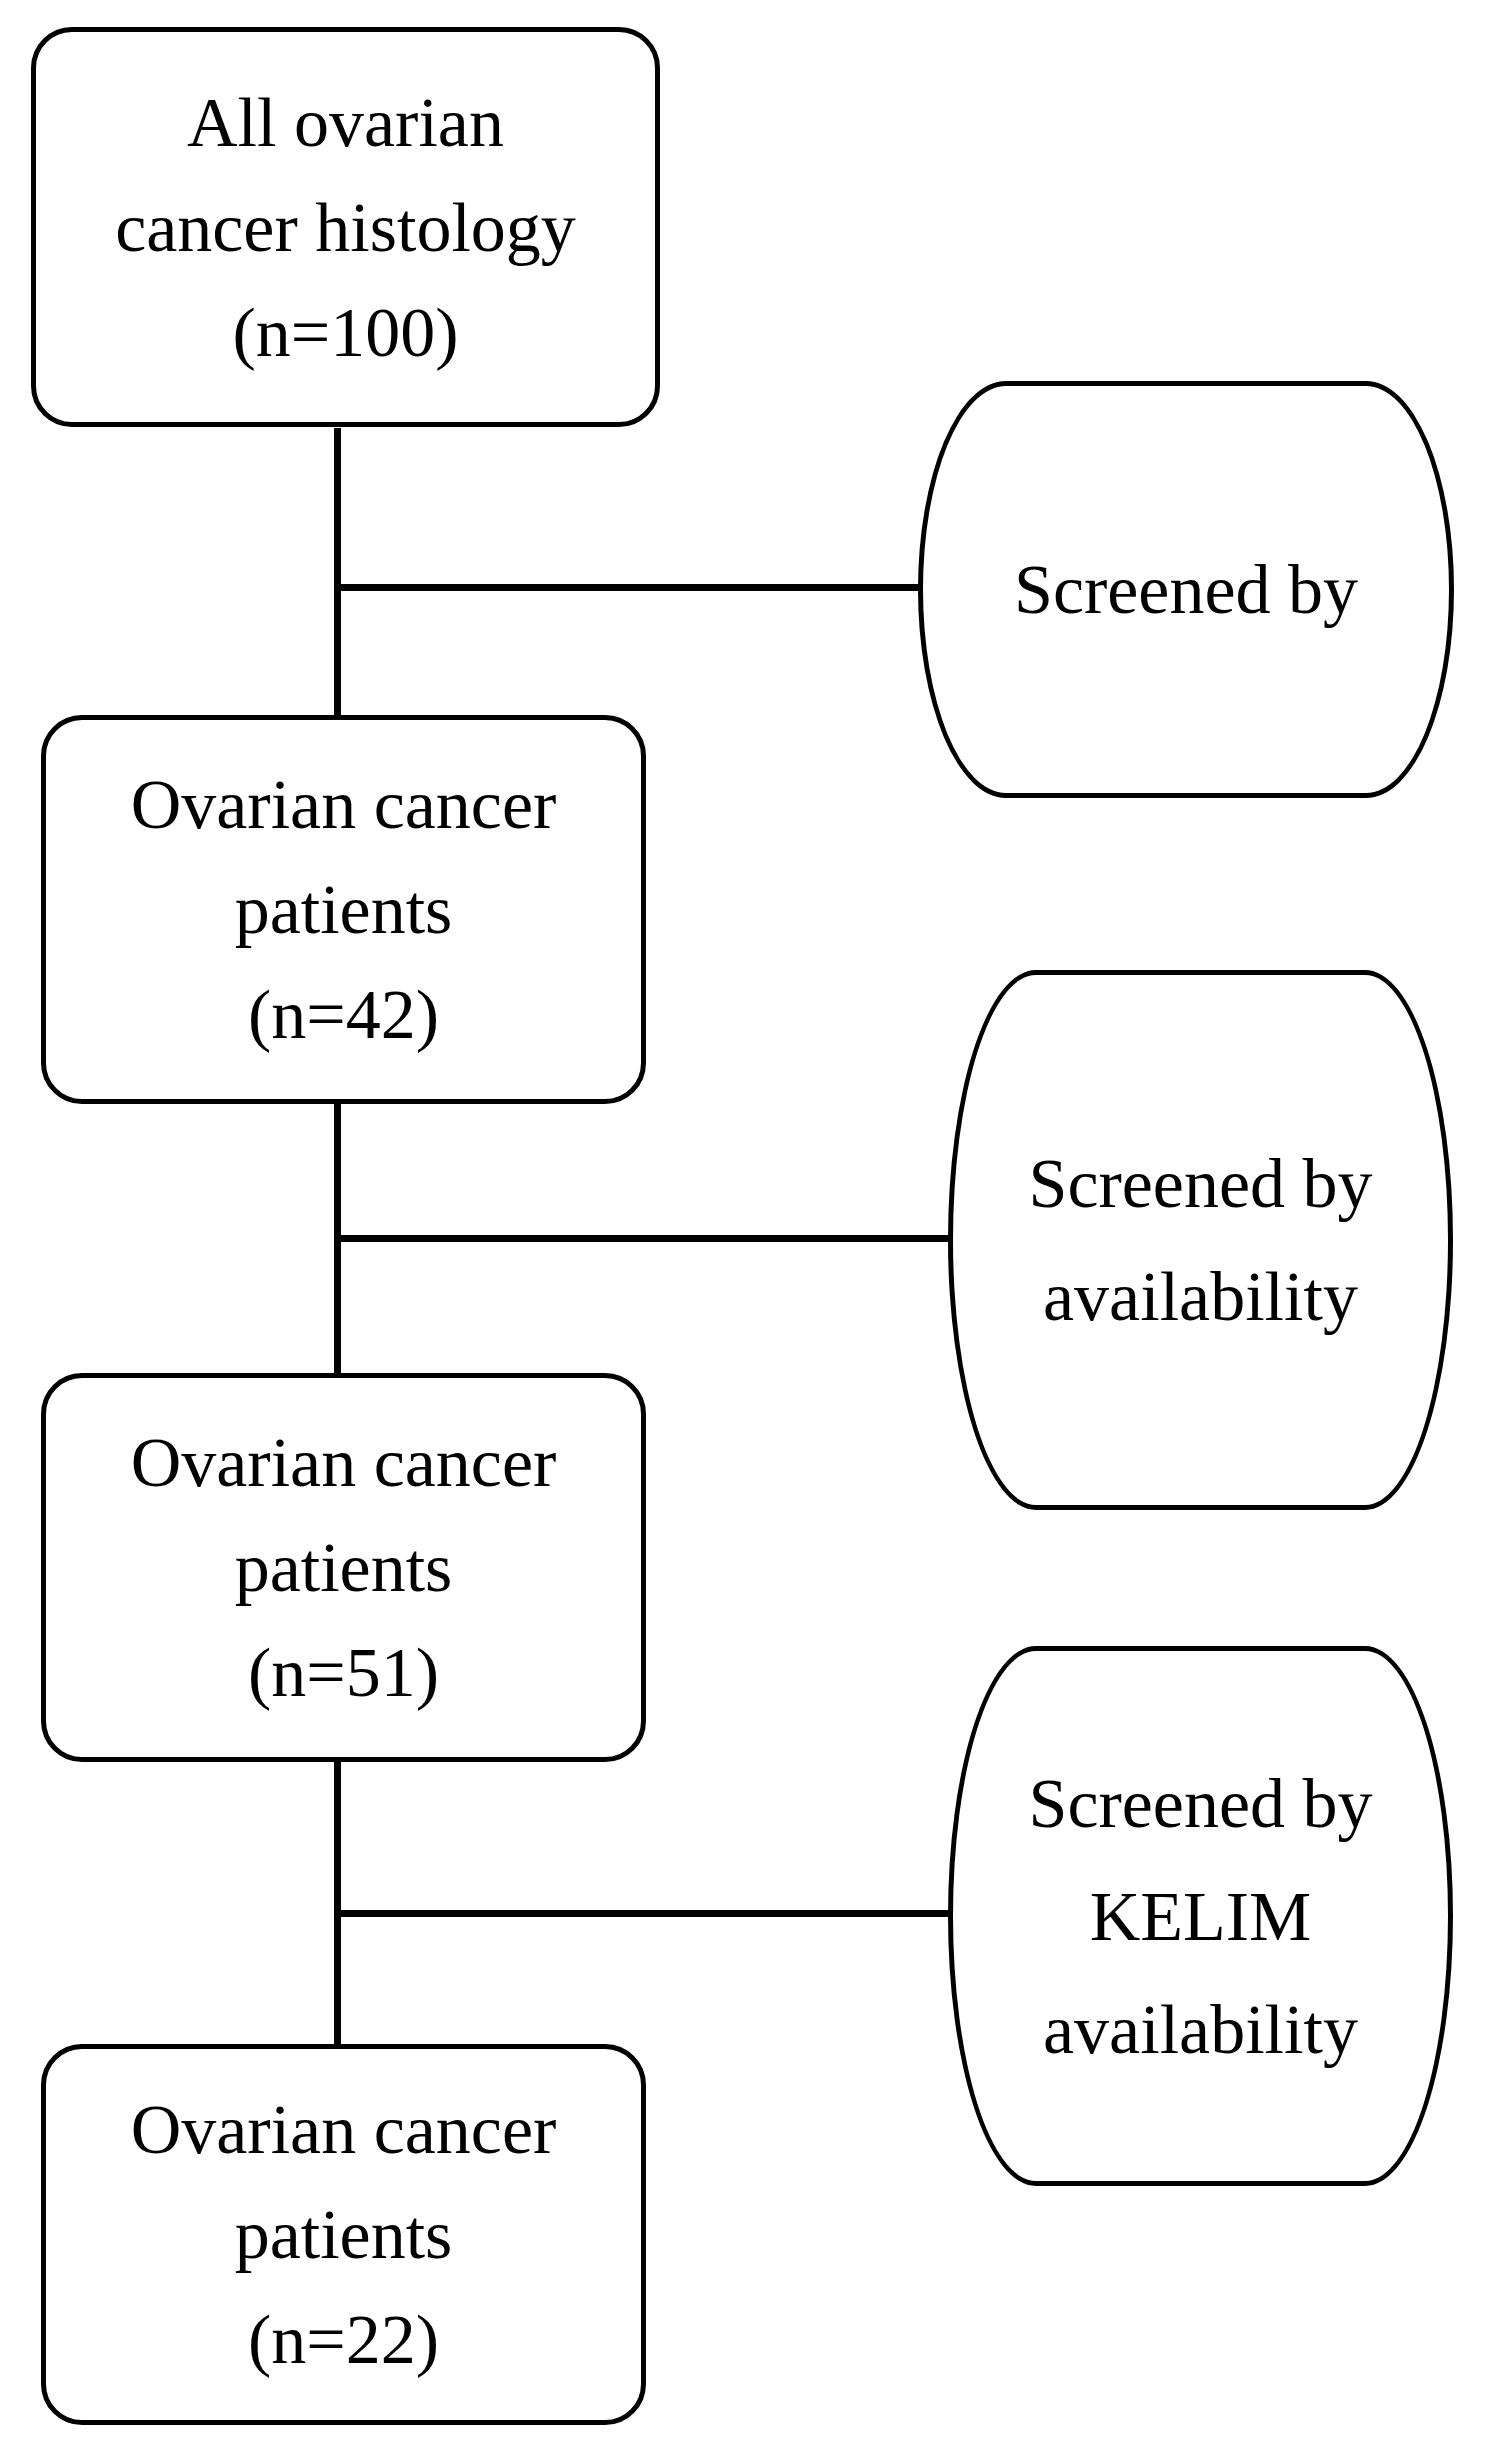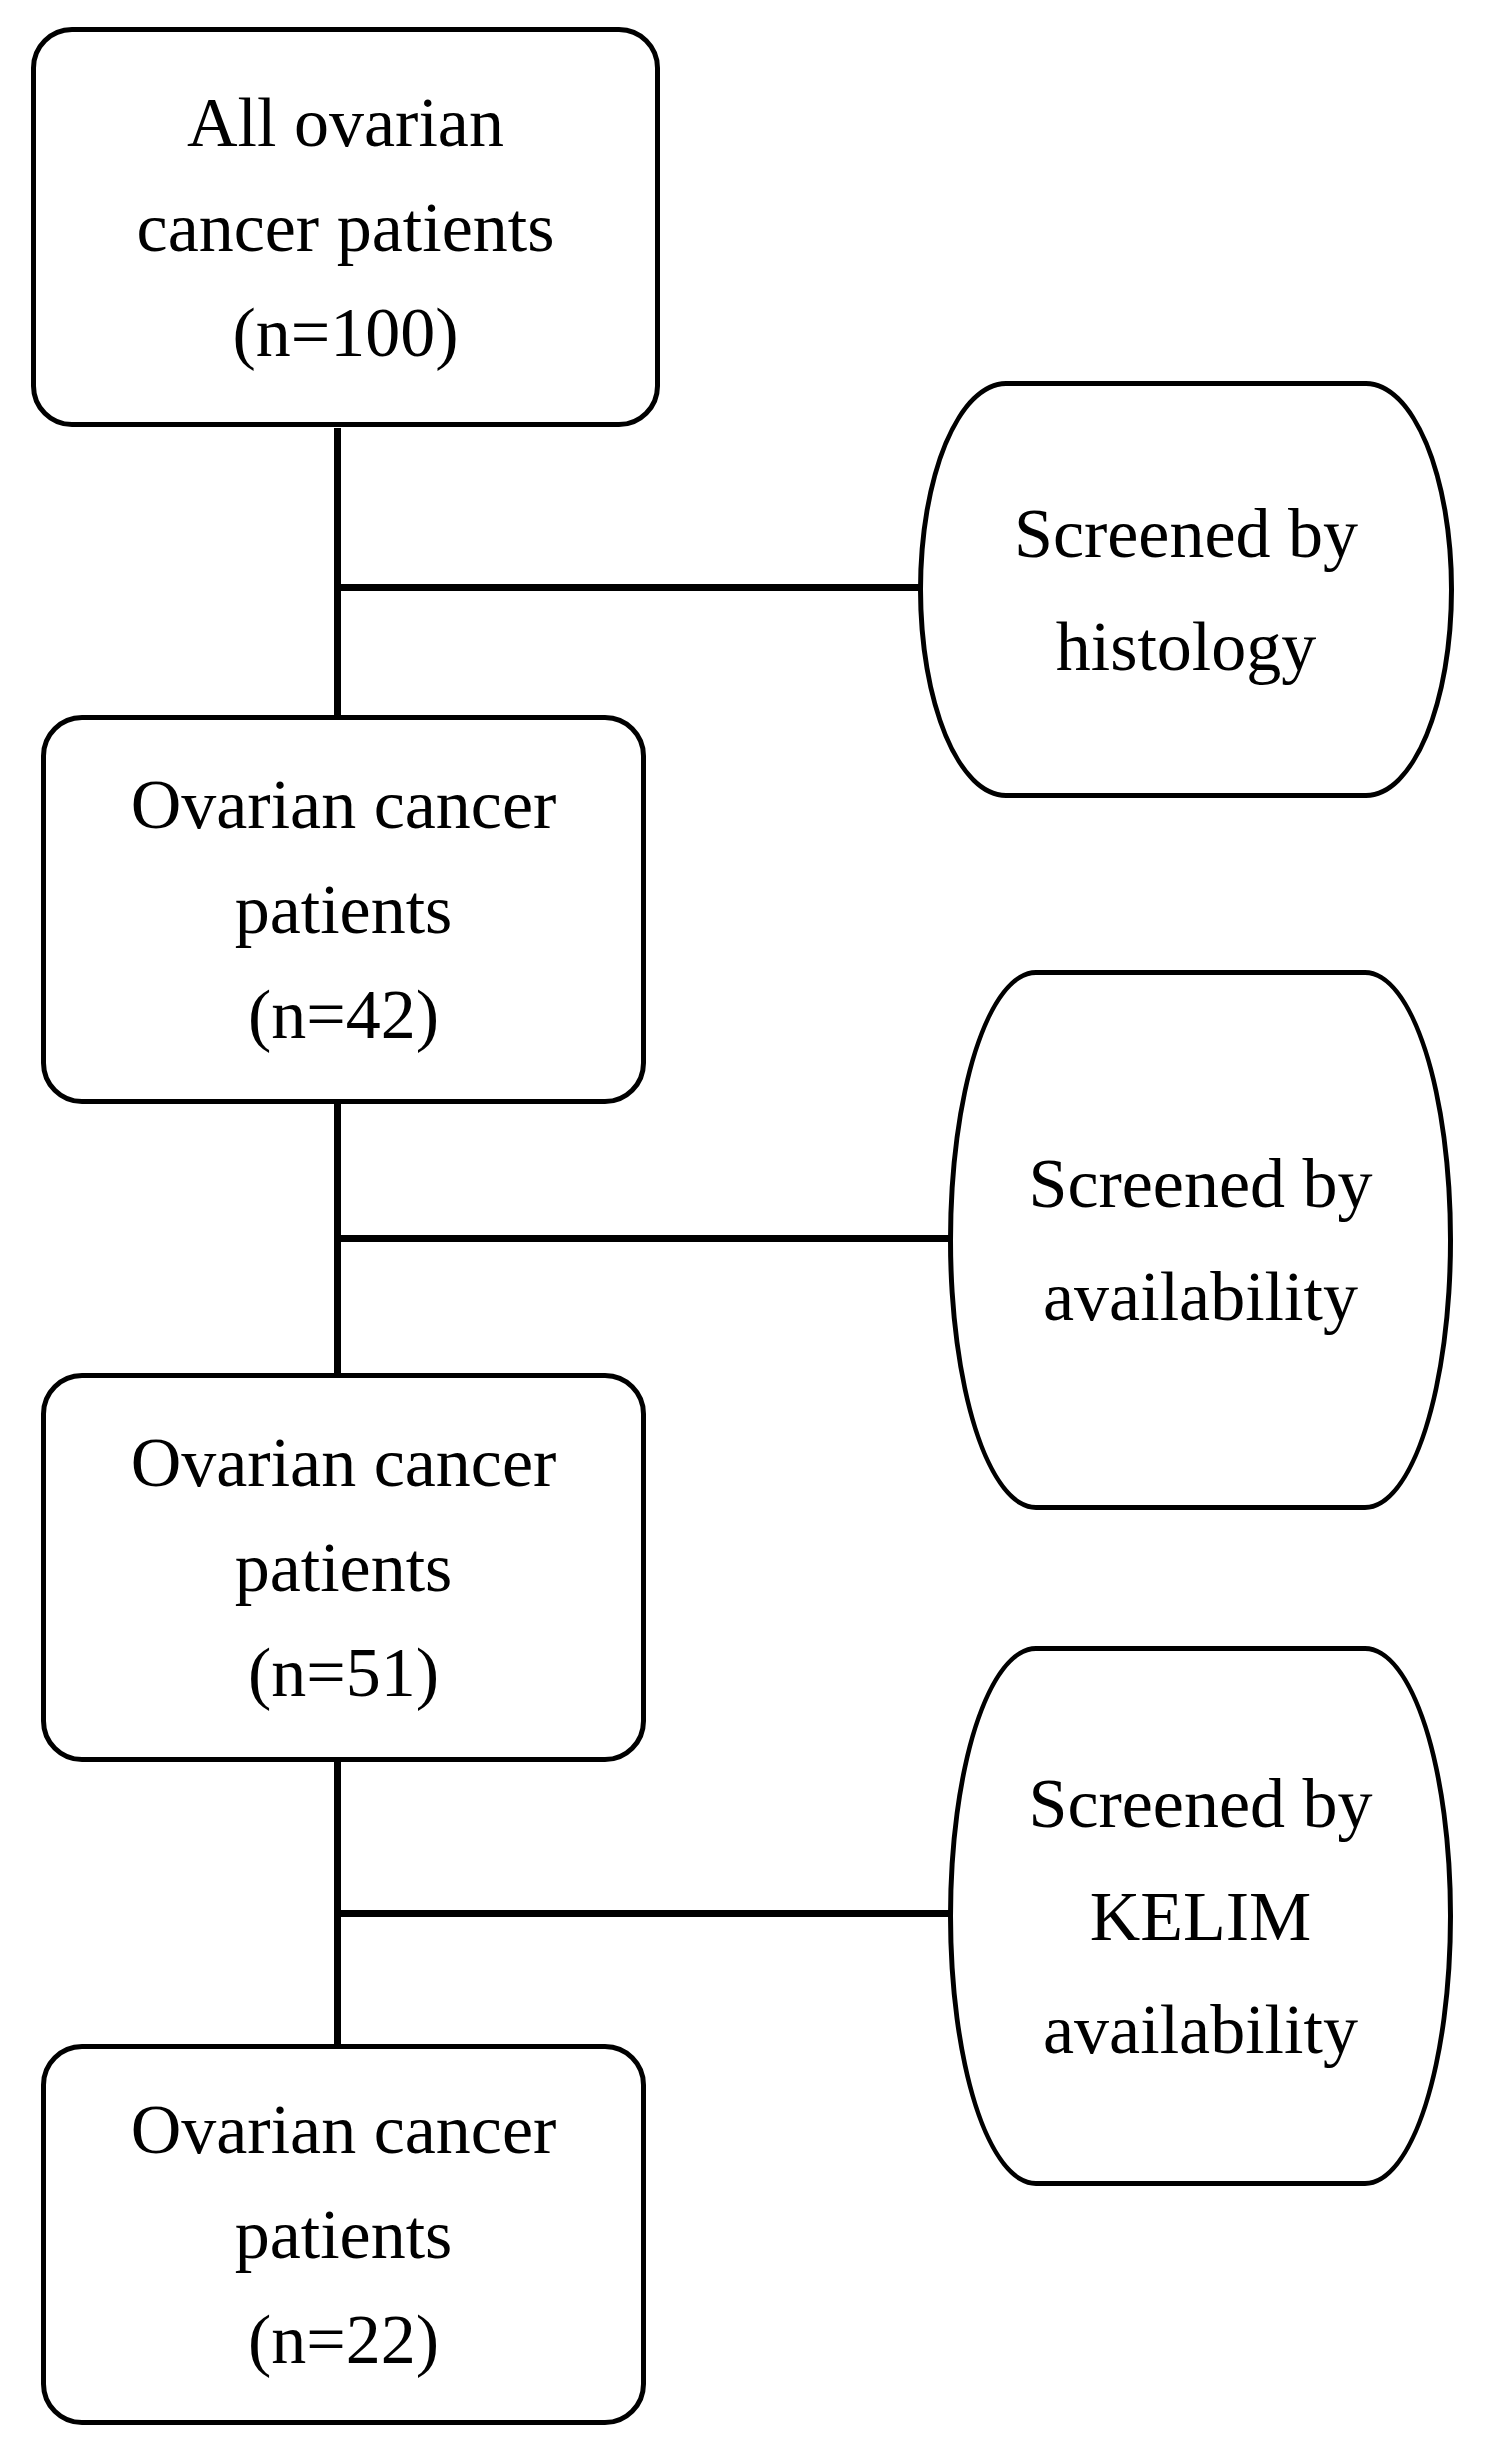--- a/index.html
+++ b/index.html
@@ -62,21 +62,21 @@
 
   <div class="connector v1"></div>
   <div class="connector v2"></div>
   <div class="connector v3"></div>
   <div class="connector h1"></div>
   <div class="connector h2"></div>
   <div class="connector h3"></div>
 
   <div class="node main-box box1">
     <div class="line">All ovarian</div>
-    <div class="line">cancer patients</div>
+    <div class="line">cancer histology</div>
     <div class="line">(n=100)</div>
   </div>
 
   <div class="node main-box box2">
     <div class="line">Ovarian cancer</div>
     <div class="line">patients</div>
     <div class="line">(n=42)</div>
   </div>
 
   <div class="node main-box box3">
@@ -86,21 +86,20 @@
   </div>
 
   <div class="node main-box box4">
     <div class="line">Ovarian cancer</div>
     <div class="line">patients</div>
     <div class="line">(n=22)</div>
   </div>
 
   <div class="node side-box side1">
     <div class="line">Screened by</div>
-    <div class="line">histology</div>
   </div>
 
   <div class="node side-box side2">
     <div class="line">Screened by</div>
     <div class="line">availability</div>
   </div>
 
   <div class="node side-box side3">
     <div class="line">Screened by</div>
     <div class="line">KELIM</div>

